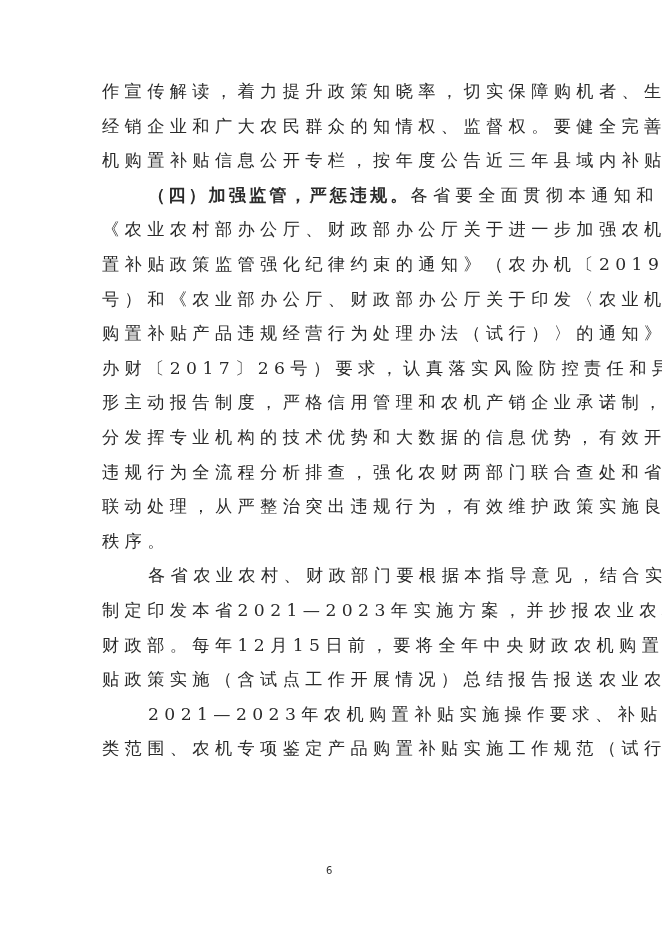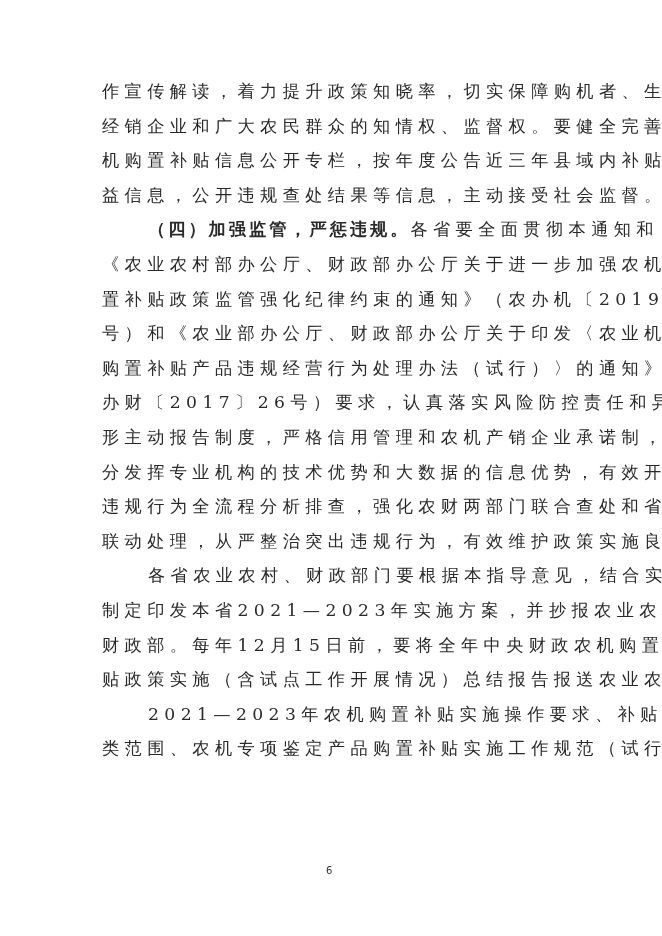--- a/index.html
+++ b/index.html
@@ -27,31 +27,31 @@
   }
 </style>
 </head>
 <body>
 
 <div class="page">
   <div class="text-block">
     <div class="line">作宣传解读，着力提升政策知晓率，切实保障购机者、生产</div>
     <div class="line">经销企业和广大农民群众的知情权、监督权。要健全完善农</div>
     <div class="line">机购置补贴信息公开专栏，按年度公告近三年县域内补贴受</div>
-    <div class="line short">益信息，公开违规查处结果等信息，主动接受社会监督。</div>
     <div class="line indent"><span class="heading">（四）加强监管，严惩违规。</span><span>各省要全面贯彻本通知和</span></div>
     <div class="line">《农业农村部办公厅、财政部办公厅关于进一步加强农机购</div>
     <div class="line">置补贴政策监管强化纪律约束的通知》（农办机〔2019〕6</div>
     <div class="line">号）和《农业部办公厅、财政部办公厅关于印发〈农业机械</div>
     <div class="line">购置补贴产品违规经营行为处理办法（试行）〉的通知》（农</div>
     <div class="line">办财〔2017〕26号）要求，认真落实风险防控责任和异常情</div>
     <div class="line">形主动报告制度，严格信用管理和农机产销企业承诺制，充</div>
     <div class="line">分发挥专业机构的技术优势和大数据的信息优势，有效开展</div>
     <div class="line">违规行为全流程分析排查，强化农财两部门联合查处和省际</div>
     <div class="line">联动处理，从严整治突出违规行为，有效维护政策实施良好</div>
+    <div class="line short">秩序。</div>
     <div class="line indent">各省农业农村、财政部门要根据本指导意见，结合实际</div>
     <div class="line">制定印发本省2021—2023年实施方案，并抄报农业农村部、</div>
     <div class="line">财政部。每年12月15日前，要将全年中央财政农机购置补</div>
     <div class="line">贴政策实施（含试点工作开展情况）总结报告报送农业农村</div>
     <div class="line indent">2021—2023年农机购置补贴实施操作要求、补贴机具种</div>
     <div class="line">类范围、农机专项鉴定产品购置补贴实施工作规范（试行）、</div>
   </div>
   <div class="page-number">6</div>
 </div>
 

